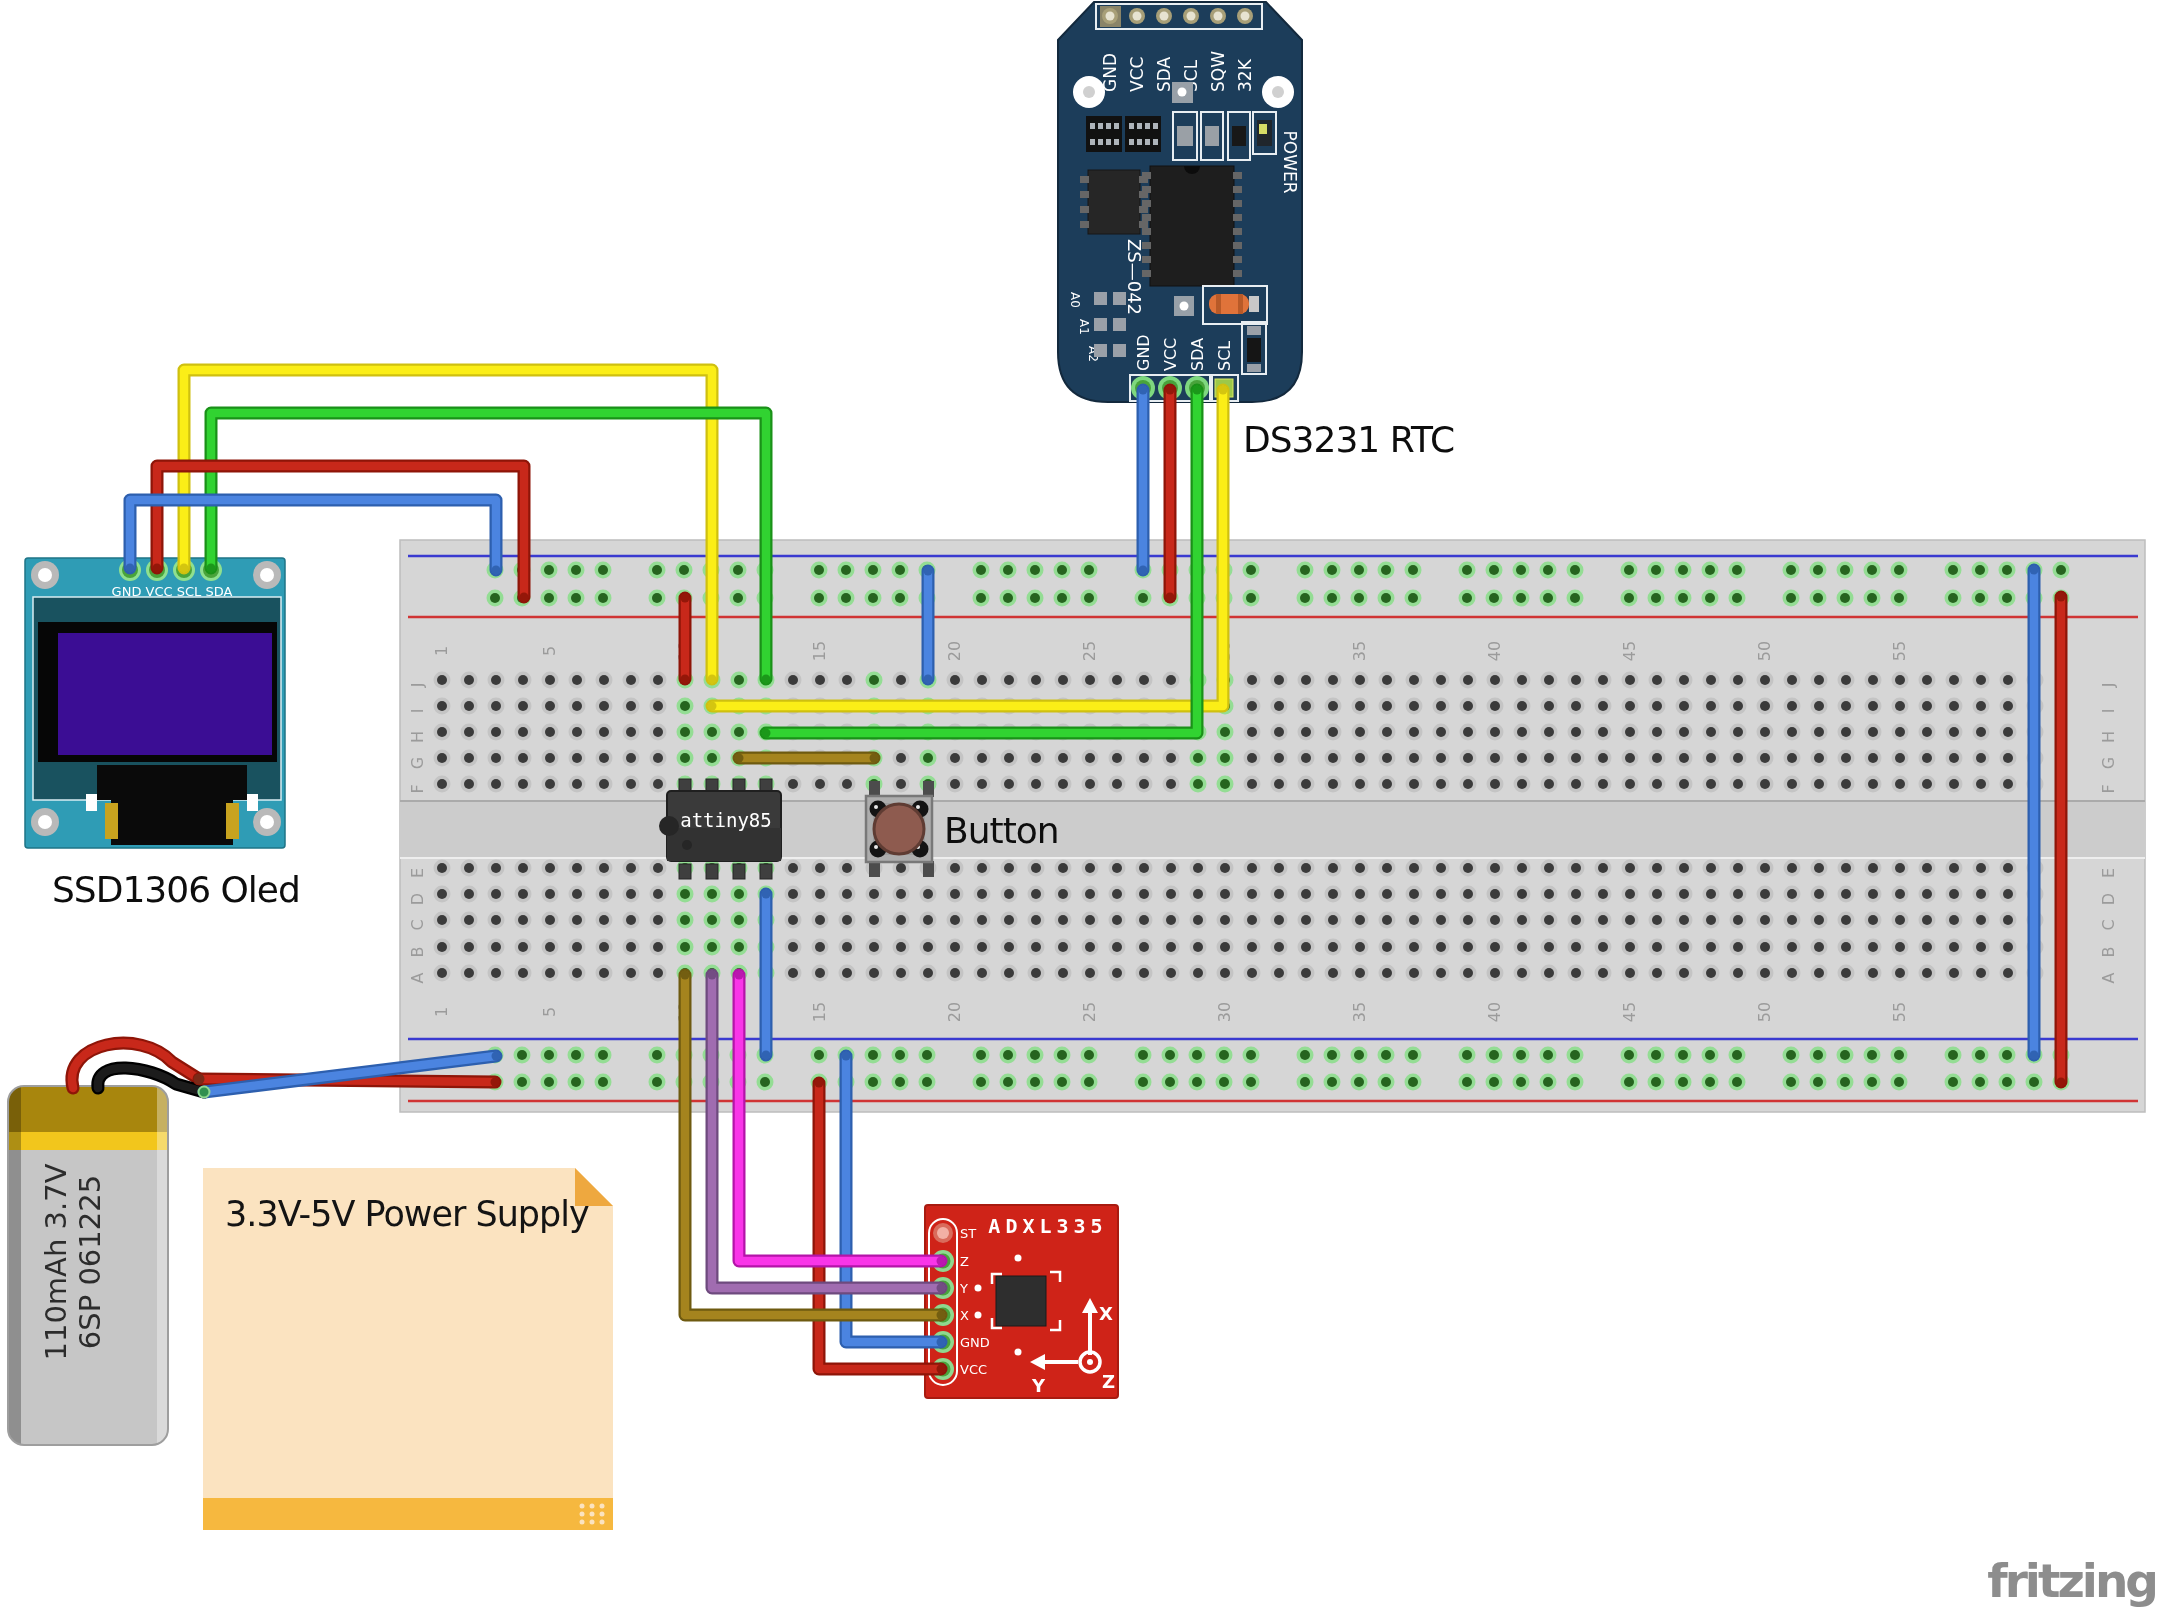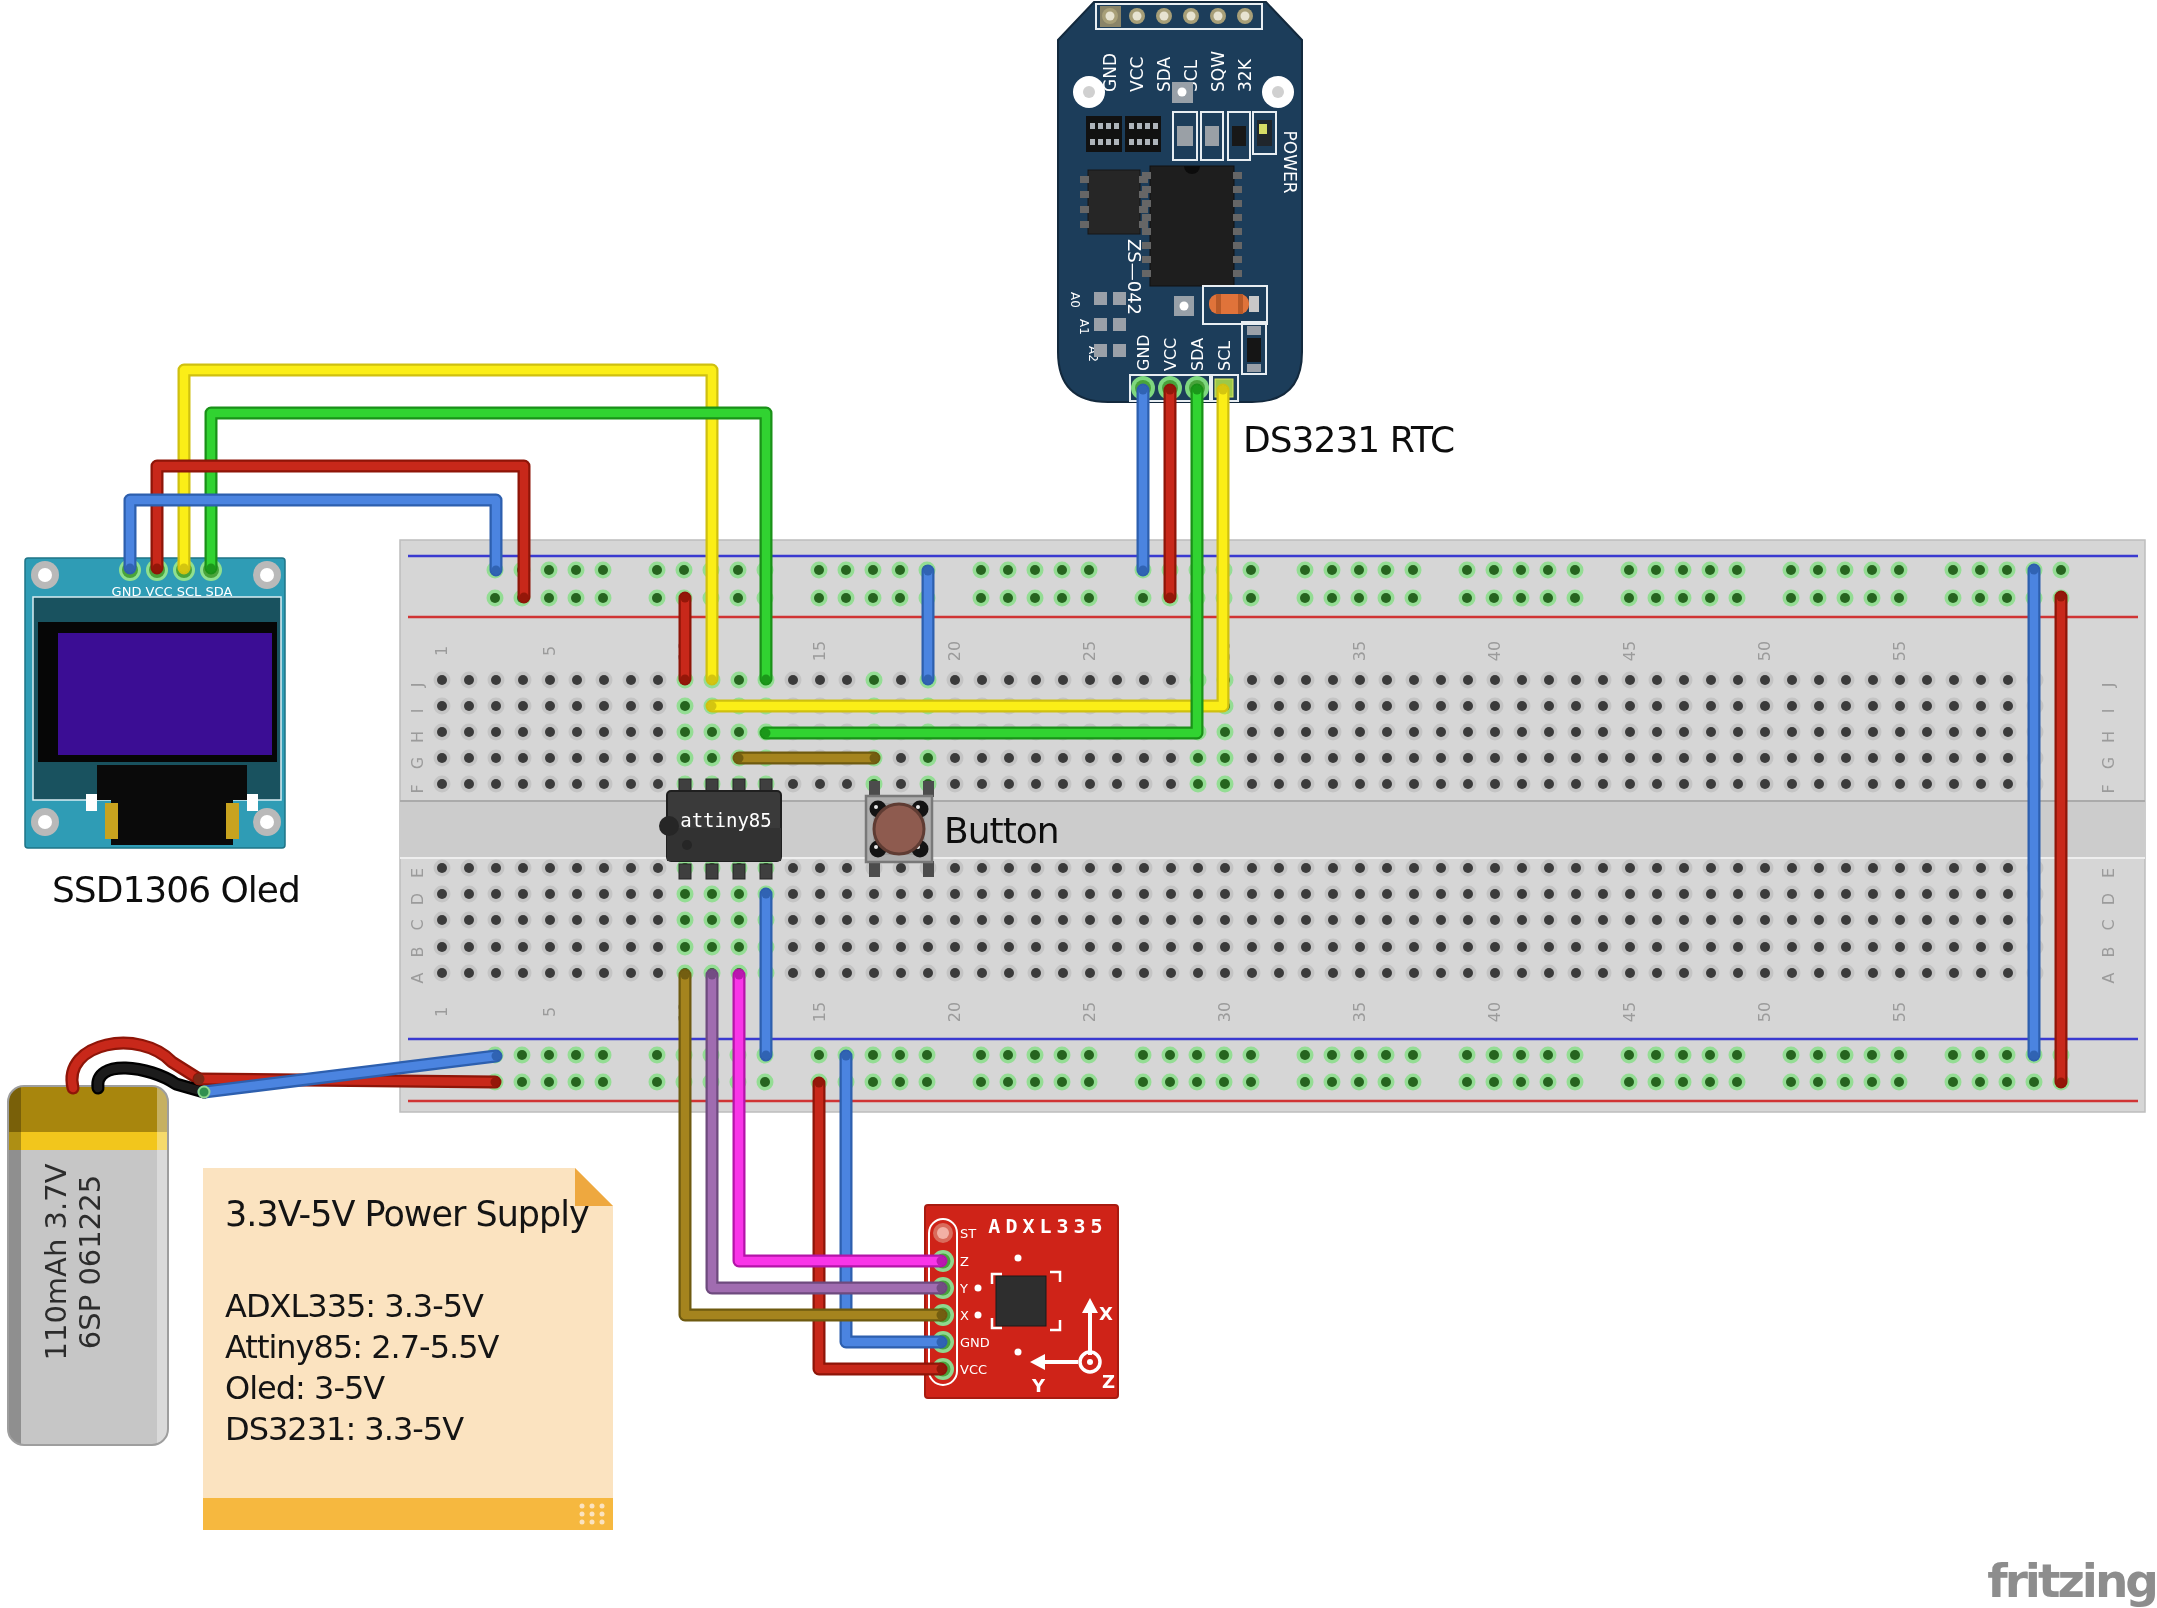--- a/index.html
+++ b/index.html
@@ -2028,20 +2028,14 @@
   <text x="1102" y="1388" font-size="18" font-weight="bold" fill="#ffffff">Z</text>
   <text x="1284" y="162" font-size="17" fill="#ffffff" text-anchor="middle" transform="rotate(90 1284 162)">POWER</text>
   <text x="1128" y="277" font-size="18" fill="#ffffff" text-anchor="middle" transform="rotate(90 1128 277)">ZS—042</text>
   <text x="100" y="1262" font-size="29" fill="#2c2c2c" text-anchor="middle" transform="rotate(-90 100 1262)">6SP 061225</text>
   <text x="66" y="1262" font-size="29" fill="#2c2c2c" text-anchor="middle" transform="rotate(-90 66 1262)">110mAh 3.7V</text>
   <text class="wm" x="2156" y="1597" text-anchor="end">fritzing</text>
 </svg>
 
 <div id="note-text">
   <div id="note-title">3.3V-5V Power Supply</div>
-  <div id="note-lines">
-    <div>ADXL335: 3.3-5V</div>
-    <div>Attiny85: 2.7-5.5V</div>
-    <div>Oled: 3-5V</div>
-    <div>DS3231: 3.3-5V</div>
-  </div>
 </div>
 </div>
 
 </body></html>

